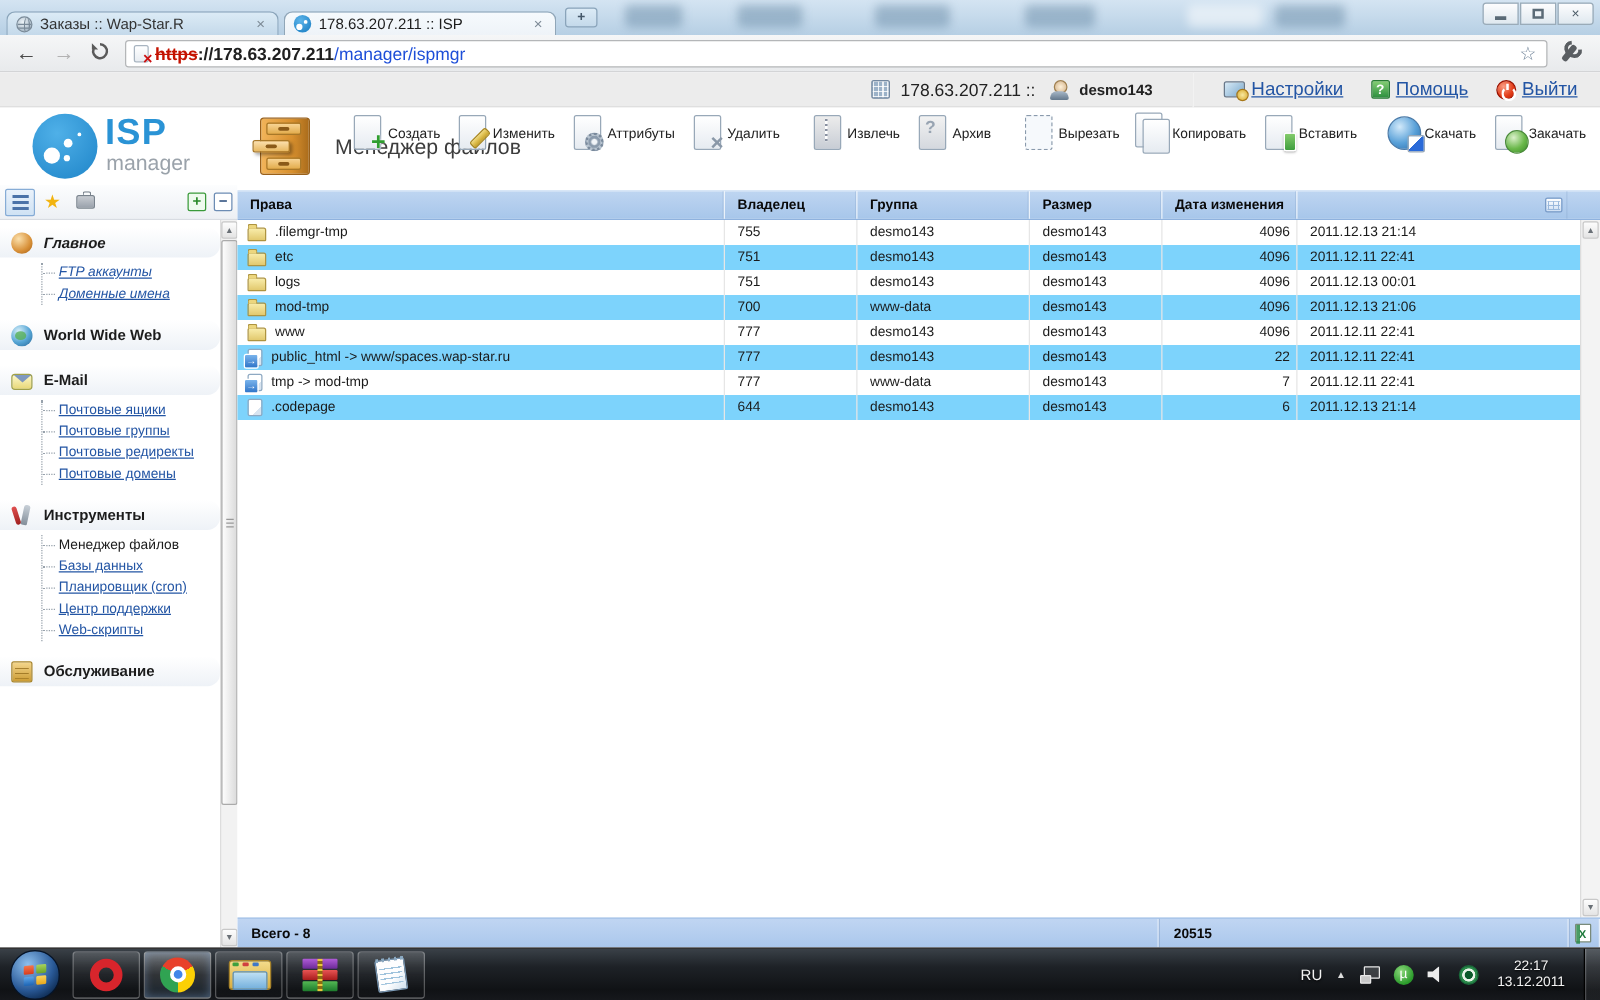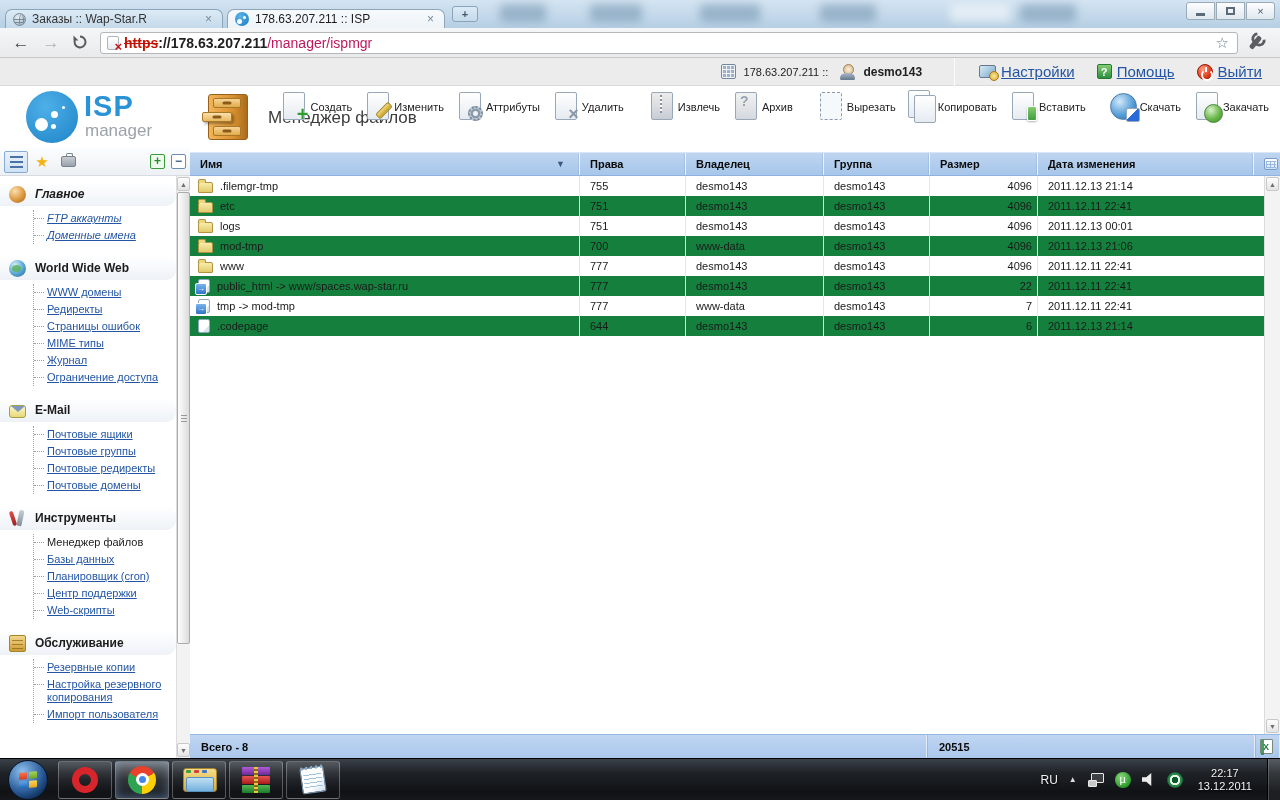--- a/index.html
+++ b/index.html
@@ -49,37 +49,37 @@
 .nav-fwd{color:#b2b2b2;}
 .nav-reload{width:28px;text-align:center;}
 .addressbar{flex:1;height:22px;margin:0 8px 0 6px;background:#fff;border:1px solid #b4b6b8;border-radius:3px;
   display:flex;align-items:center;padding:0 6px;gap:5px;}
 .badpage{width:12px;height:14px;border:1px solid #a8b4c0;border-radius:2px;position:relative;
   background:linear-gradient(#fff,#e8edf2);flex:none;}
 .badpage::after{content:'×';position:absolute;right:-4px;bottom:-5px;color:#cc1111;font-size:13px;font-weight:bold;}
 .url{font-size:14px;white-space:nowrap;overflow:hidden;flex:1;}
 .url .proto{color:#c41200;font-weight:bold;text-decoration:line-through;}
 .url .host{color:#202020;font-weight:bold;}
-.url .path{color:#be185d;}
+.url .path{color:#1d4ed8;}
 .bookmark-star{color:#6d8096;font-size:15px;padding-right:2px;}
 .wrench{width:26px;height:22px;margin-right:8px;position:relative;}
 .wrench::before{content:'';position:absolute;left:7px;top:3px;width:5px;height:15px;background:#5a5e62;border-radius:2px;transform:rotate(40deg);}
 .wrench::after{content:'';position:absolute;left:5px;top:1px;width:9px;height:7px;border:3px solid #5a5e62;border-radius:50%;border-top-color:transparent;transform:rotate(40deg);}
 
 
 .page{position:absolute;top:58px;left:0;width:1280px;height:700px;background:#fff;overflow:hidden;}
 
 
 .acctbar{position:absolute;top:0;left:0;width:1280px;height:28px;background:#ececec;border-bottom:1px solid #dadada;
   display:flex;align-items:center;justify-content:flex-end;gap:8px;padding-right:16px;}
 .ab-server{width:15px;height:15px;border-radius:2px;border:1px solid #7388a0;
   background-color:#9cb2c8;
   background-image:repeating-linear-gradient(0deg,rgba(255,255,255,.8) 0 1px,transparent 1px 4px),
     repeating-linear-gradient(90deg,rgba(255,255,255,.8) 0 1px,transparent 1px 4px);}
-.ab-servertext{color:#222;font-size:11px;}
+.ab-servertext{color:#222;font-size:14px;}
 .ab-user{width:15px;height:16px;position:relative;margin-left:4px;}
 .ab-user::before{content:'';position:absolute;top:0;left:3px;width:9px;height:9px;border-radius:50%;
   background:radial-gradient(#fdf0d8,#d2b088);border:1px solid #a08050;}
 .ab-user::after{content:'';position:absolute;bottom:0;left:0;width:15px;height:7px;border-radius:7px 7px 2px 2px;
   background:linear-gradient(#a8b8c8,#64788c);}
 .ab-username{font-weight:bold;font-size:12px;margin-right:24px;}
 .ab-divider{width:1px;height:28px;background:#d2d2d2;border-right:1px solid #fafafa;margin-right:16px;}
 .ab-link{display:flex;align-items:center;gap:5px;margin-right:14px;}
 .ab-link a,.ab-link .lnktext{color:#2355a4;text-decoration:underline;font-size:15px;cursor:pointer;}
 .ab-settings{width:17px;height:13px;border:1px solid #68788a;border-radius:2px;
@@ -210,21 +210,21 @@
   border-right:1px solid rgba(255,255,255,.75);box-shadow:-1px 0 0 rgba(120,150,190,.25) inset;}
 .hc:first-child{justify-content:space-between;padding-right:14px;}
 .hc.last{border-right:none;justify-content:flex-end;padding-right:4px;}
 .sort{color:#3c5a80;font-size:9px;}
 .grid-icon{width:14px;height:12px;border:1px solid #7a9cc8;border-radius:2px;background:linear-gradient(#fff,#cfe0f4);position:relative;}
 .grid-icon::before{content:'';position:absolute;inset:2px 1px 1px 1px;
   background:repeating-linear-gradient(90deg,#9ab8dc 0 1px,transparent 1px 4px),
              repeating-linear-gradient(0deg,#9ab8dc 0 1px,transparent 1px 3px);}
 .rows{position:absolute;top:28px;left:0;width:1074px;}
 .frow{display:grid;grid-template-columns:390px 106px 138px 106px 108px 1fr;height:20px;align-items:center;background:#fff;cursor:default;}
-.frow.alt{background:#15803d;}
+.frow.alt{background:#7dd3fc;}
 .frow .c{height:100%;display:flex;align-items:center;padding-left:10px;border-right:1px solid #e6e6e6;color:#1a1a1a;overflow:hidden;white-space:nowrap;}
 .frow .c:last-child{border-right:none;}
 .frow .c.name{gap:7px;padding-left:8px;}
 .frow .c.size{justify-content:flex-end;padding-right:5px;}
 .fico{flex:none;position:relative;}
 .f-folder{width:15px;height:11px;background:linear-gradient(#f8ecaa,#e2c96e);border:1px solid #ae9440;border-radius:2px 2px 1px 1px;margin-top:2px;}
 .f-folder::before{content:'';position:absolute;top:-4px;left:-1px;width:6px;height:3px;background:#ecd67e;
   border:1px solid #ae9440;border-bottom:none;border-radius:2px 2px 0 0;}
 .f-symlink,.f-file{width:12px;height:14px;border:1px solid #8ea9c2;border-radius:2px;
   background:linear-gradient(135deg,#ffffff 70%,#d8e4f0 70%);}
@@ -460,28 +460,20 @@
           <ul class="sbitems">
             <li><span class="lnk">FTP аккаунты</span></li>
             <li><span class="lnk">Доменные имена</span></li>
           </ul>
      </div>
         <div class="sbsec">
        <div class="sbhead">
          <span class="sbico s-www"></span>
          <span class="sbtitle">World Wide Web</span>
        </div>
-          <ul class="sbitems">
-            <li><span class="lnk">WWW домены</span></li>
-            <li><span class="lnk">Редиректы</span></li>
-            <li><span class="lnk">Страницы ошибок</span></li>
-            <li><span class="lnk">MIME типы</span></li>
-            <li><span class="lnk">Журнал</span></li>
-            <li><span class="lnk">Ограничение доступа</span></li>
-          </ul>
      </div>
         <div class="sbsec">
        <div class="sbhead">
          <span class="sbico s-mail"></span>
          <span class="sbtitle">E-Mail</span>
        </div>
           <ul class="sbitems">
             <li><span class="lnk">Почтовые ящики</span></li>
             <li><span class="lnk">Почтовые группы</span></li>
             <li><span class="lnk">Почтовые редиректы</span></li>
@@ -499,40 +491,31 @@
             <li><span class="lnk">Планировщик (cron)</span></li>
             <li><span class="lnk">Центр поддержки</span></li>
             <li><span class="lnk">Web-скрипты</span></li>
           </ul>
      </div>
         <div class="sbsec">
        <div class="sbhead">
          <span class="sbico s-service"></span>
          <span class="sbtitle">Обслуживание</span>
        </div>
-          <ul class="sbitems">
-            <li><span class="lnk">Резервные копии</span></li>
-            <li><span class="lnk">Настройка резервного копирования</span></li>
-            <li><span class="lnk">Импорт пользователя</span></li>
-          </ul>
      </div>
       </div>
     <div class="sb-scroll">
       <span class="arr up">▲</span>
       <span class="sb-thumb"></span>
       <span class="arr dn">▼</span>
     </div>
   </div>
 
   <div class="main">
     <div class="thead" id="cols">
-        <div class="hc">
-          <span>Имя</span>
-          <span class="sort">▼</span>
-        </div>
         <div class="hc">
           <span>Права</span>
         </div>
         <div class="hc">
           <span>Владелец</span>
         </div>
         <div class="hc">
           <span>Группа</span>
         </div>
         <div class="hc">

